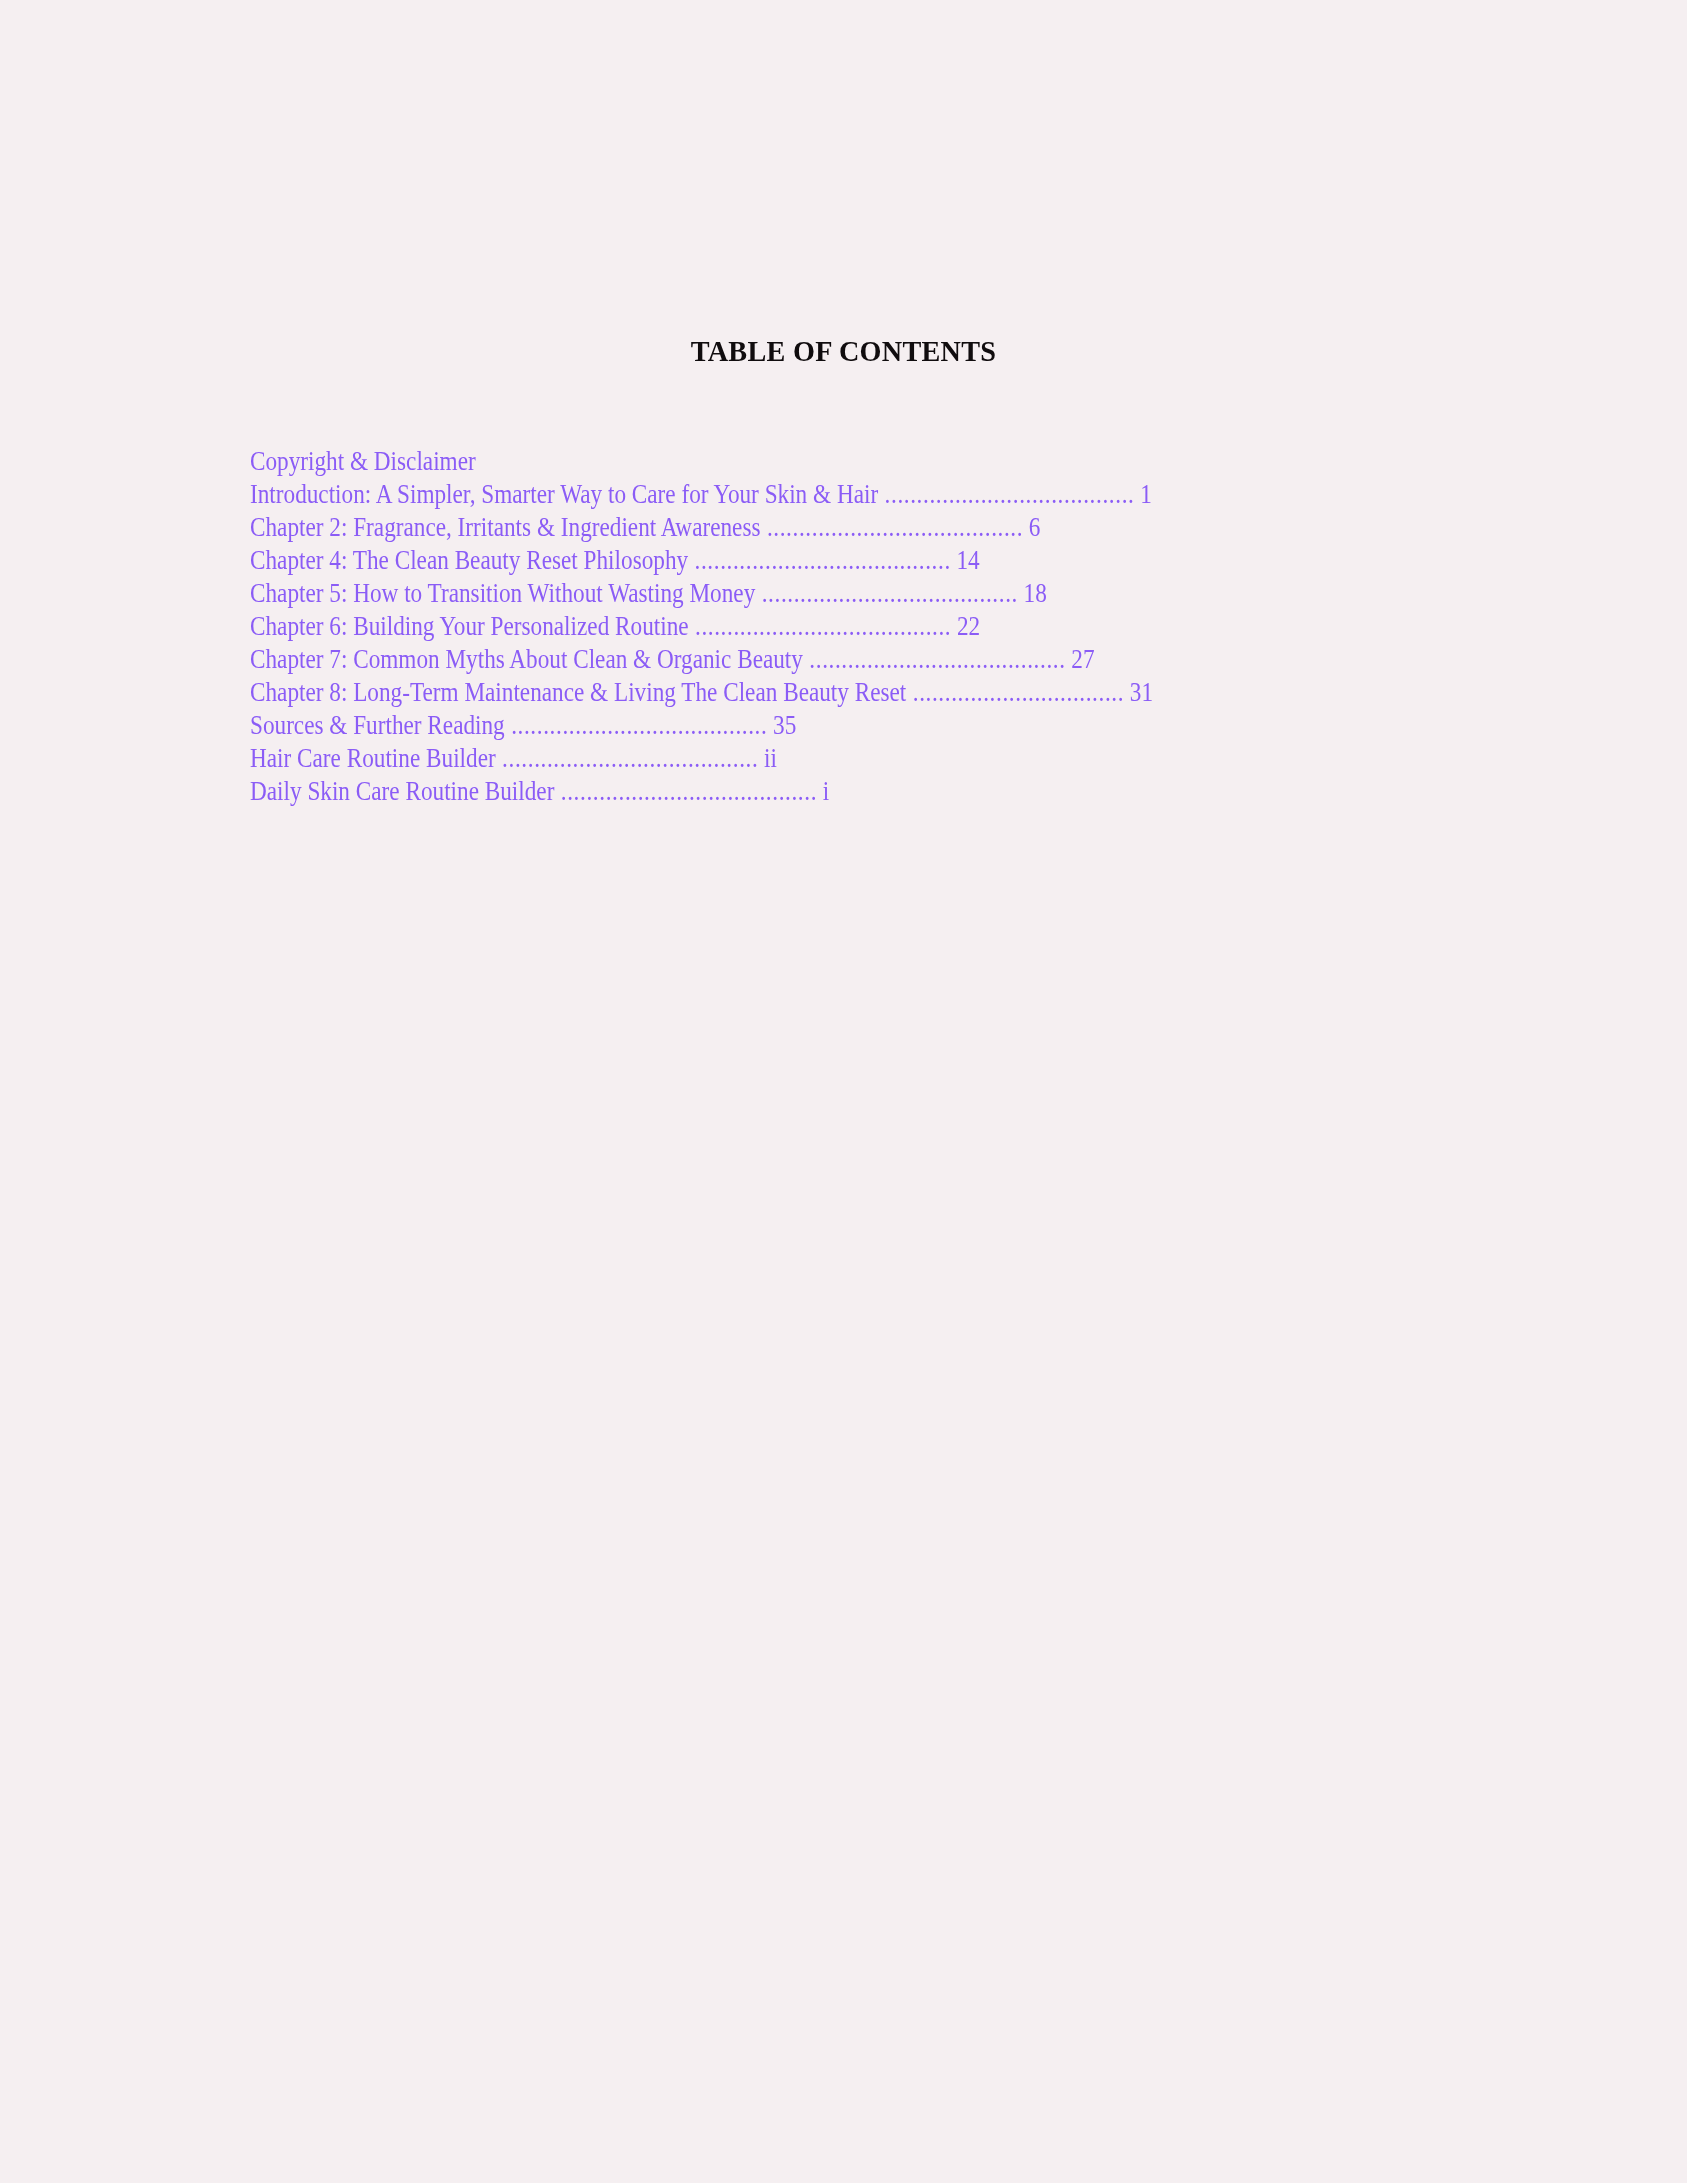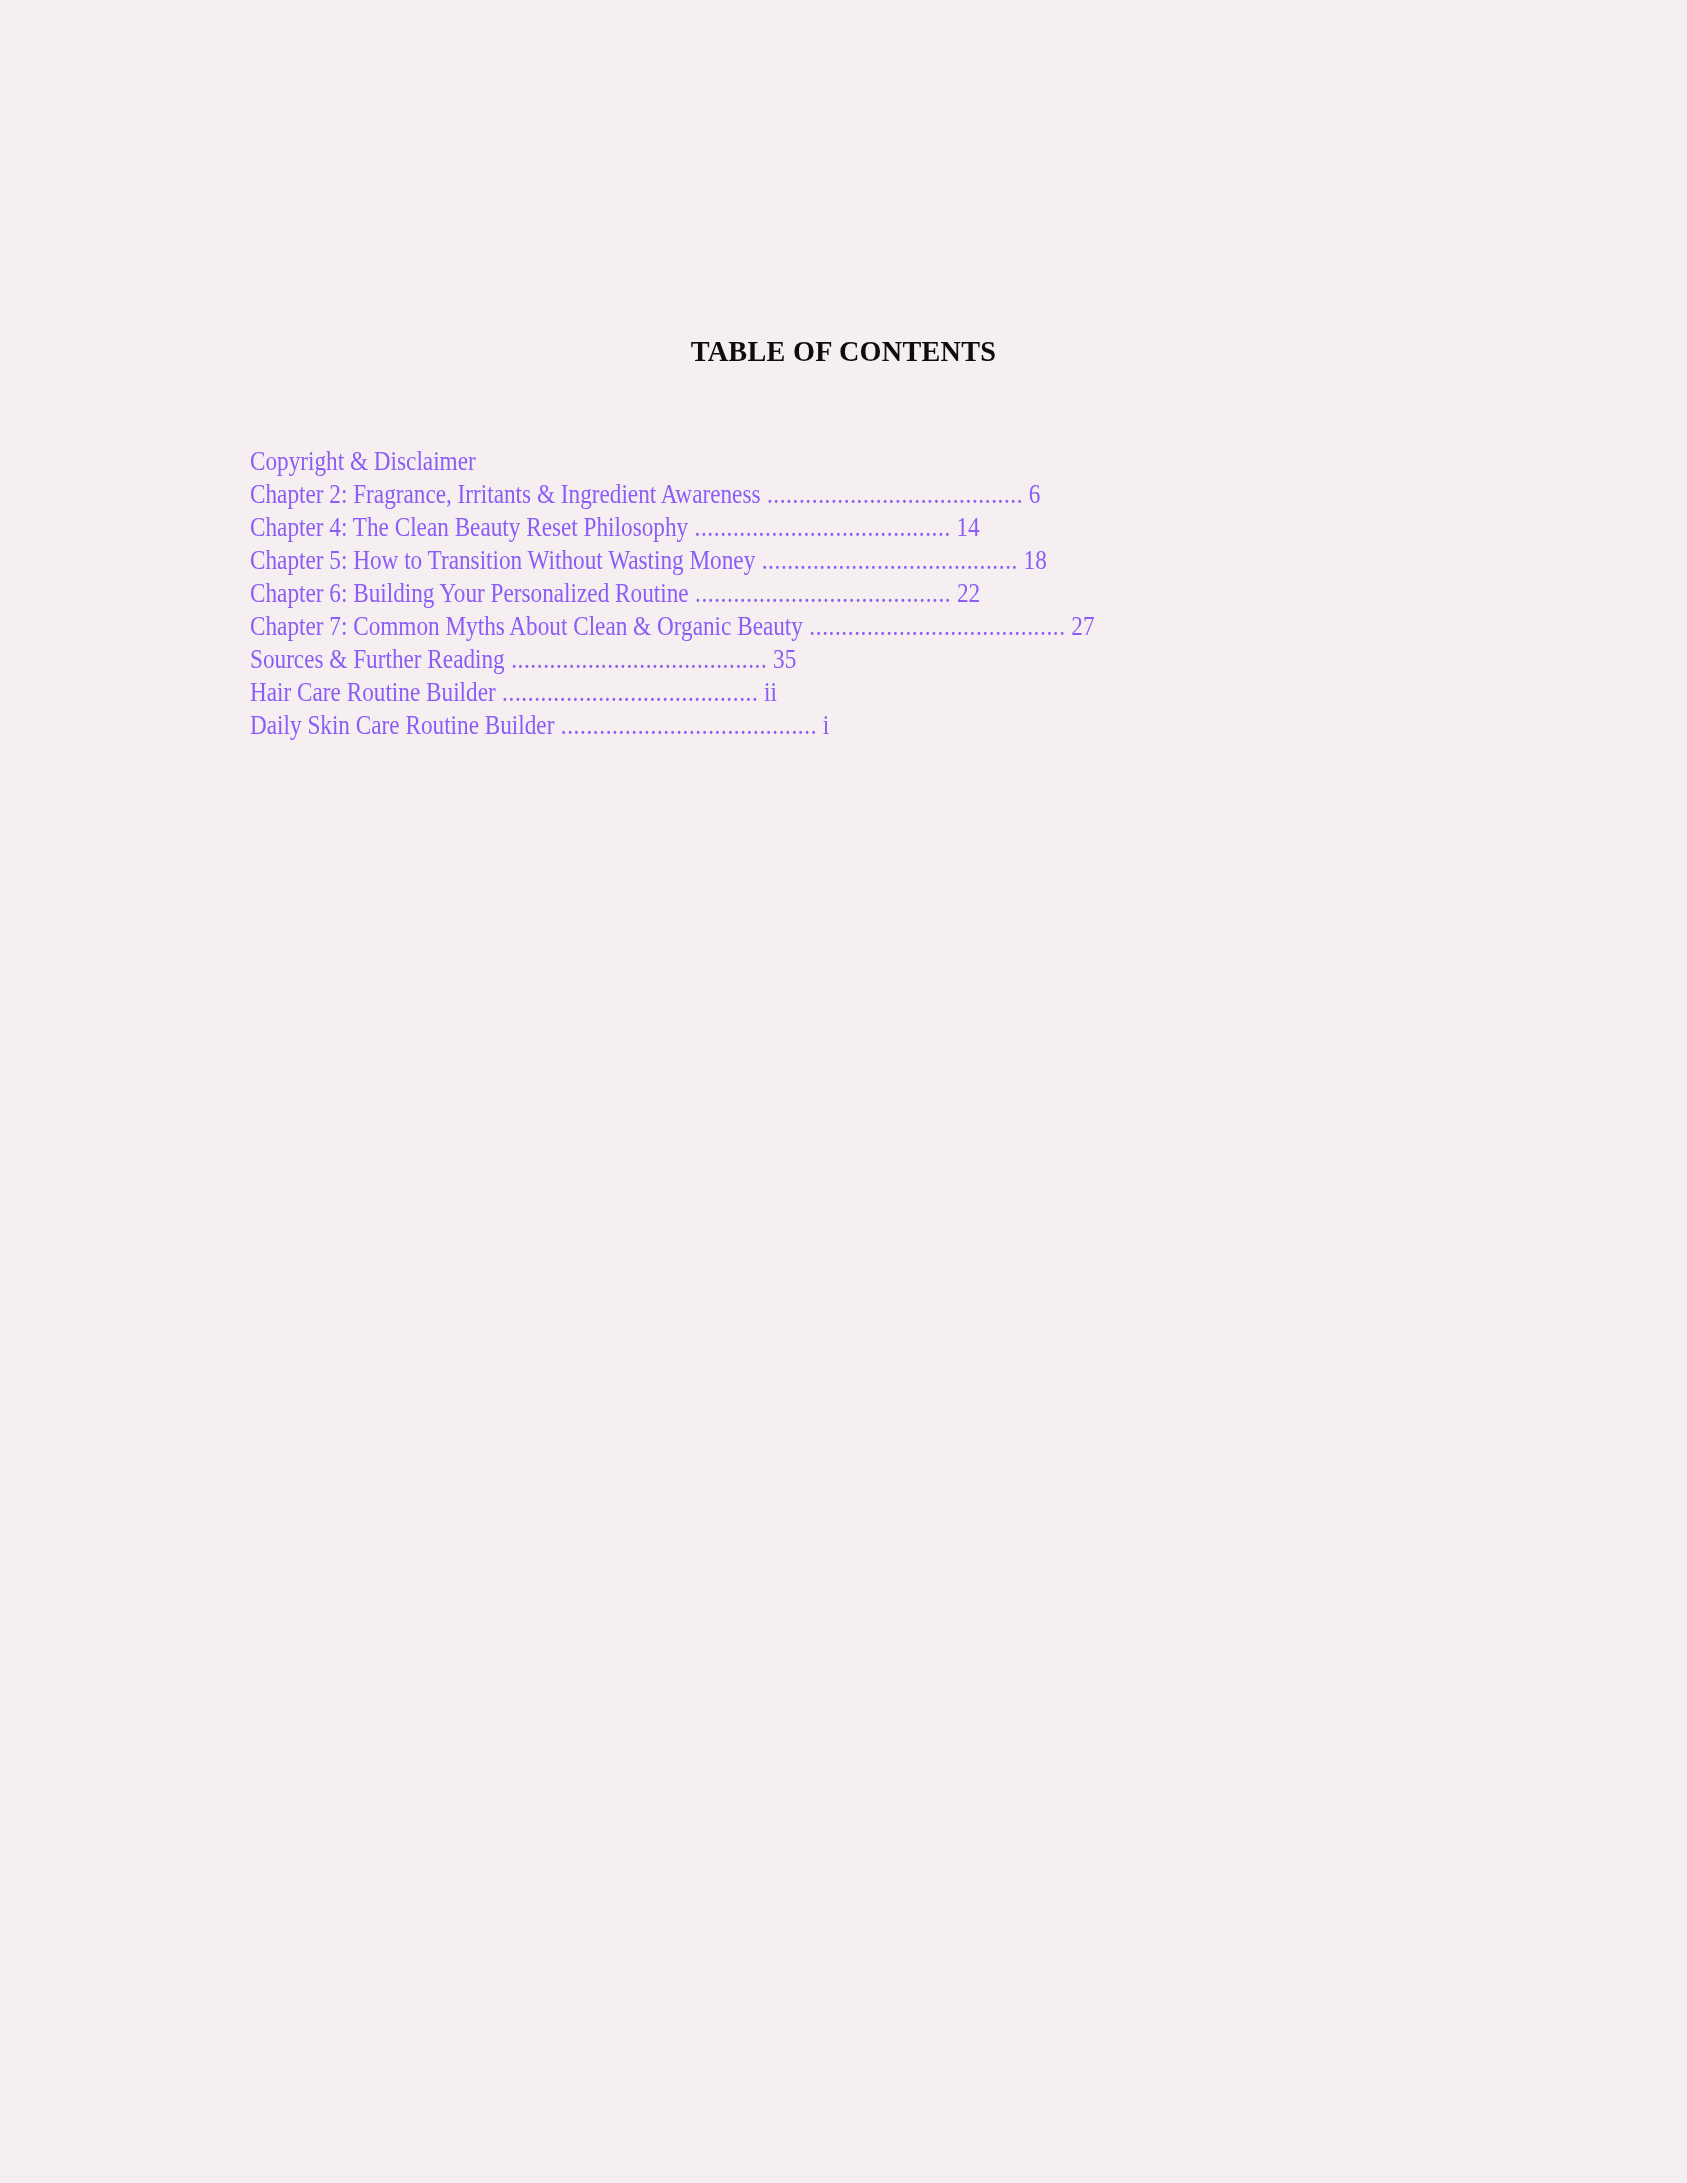--- a/index.html
+++ b/index.html
@@ -90,24 +90,26 @@
 </style>
 </head>
 <body style="background: rgb(245, 239, 241); color: rgb(16, 12, 14);">
 
 <div class="page" style="background: rgb(245, 239, 241);">
 
   <div class="toc-title">TABLE OF CONTENTS</div>
 
   <div class="toc-list">
       <div class="toc-entry"><span class="entry-inner"><span class="entry-label">Copyright &amp; Disclaimer</span></span></div>
+      <div class="toc-entry"><span class="entry-inner"><span class="entry-label">Introduction: A Simpler, Smarter Way to Care for Your Skin &amp; Hair</span><span class="entry-leader"> .......................................</span><span class="entry-page">1</span></span></div>
       <div class="toc-entry"><span class="entry-inner"><span class="entry-label">Chapter 2: Fragrance, Irritants &amp; Ingredient Awareness</span><span class="entry-leader"> ........................................</span><span class="entry-page">6</span></span></div>
       <div class="toc-entry"><span class="entry-inner"><span class="entry-label">Chapter 4: The Clean Beauty Reset Philosophy</span><span class="entry-leader"> ........................................</span><span class="entry-page">14</span></span></div>
       <div class="toc-entry"><span class="entry-inner"><span class="entry-label">Chapter 5: How to Transition Without Wasting Money</span><span class="entry-leader"> ........................................</span><span class="entry-page">18</span></span></div>
       <div class="toc-entry"><span class="entry-inner"><span class="entry-label">Chapter 6: Building Your Personalized Routine</span><span class="entry-leader"> ........................................</span><span class="entry-page">22</span></span></div>
       <div class="toc-entry"><span class="entry-inner"><span class="entry-label">Chapter 7: Common Myths About Clean &amp; Organic Beauty</span><span class="entry-leader"> ........................................</span><span class="entry-page">27</span></span></div>
+      <div class="toc-entry"><span class="entry-inner"><span class="entry-label">Chapter 8: Long-Term Maintenance &amp; Living The Clean Beauty Reset</span><span class="entry-leader"> .................................</span><span class="entry-page">31</span></span></div>
       <div class="toc-entry"><span class="entry-inner"><span class="entry-label">Sources &amp; Further Reading</span><span class="entry-leader"> ........................................</span><span class="entry-page">35</span></span></div>
       <div class="toc-entry"><span class="entry-inner"><span class="entry-label">Hair Care Routine Builder</span><span class="entry-leader"> ........................................</span><span class="entry-page">ii</span></span></div>
       <div class="toc-entry"><span class="entry-inner"><span class="entry-label">Daily Skin Care Routine Builder</span><span class="entry-leader"> ........................................</span><span class="entry-page">i</span></span></div>
     </div>
 
 </div>
 
 
 </body></html>

